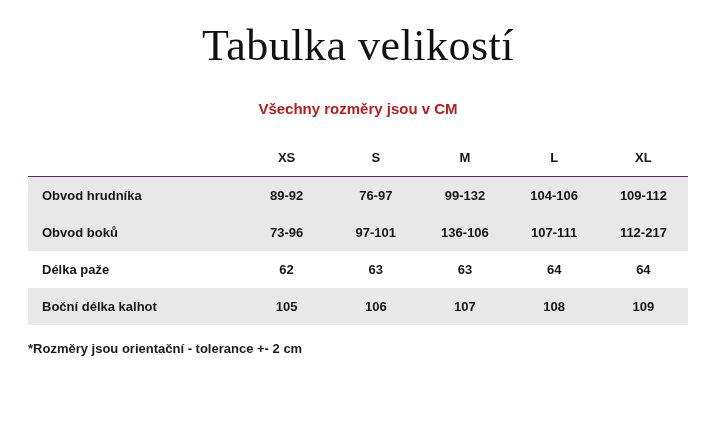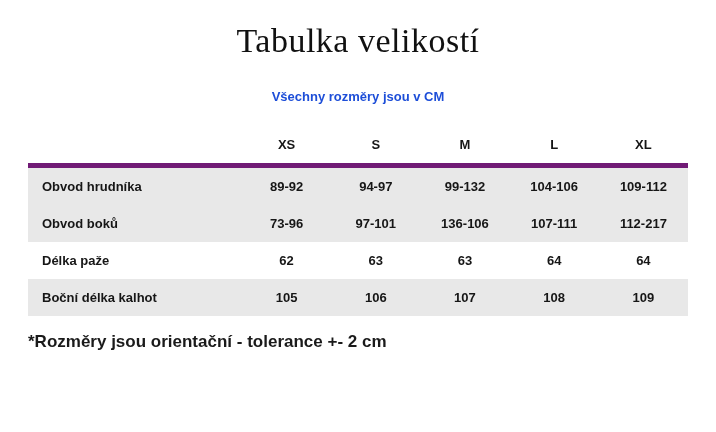--- a/index.html
+++ b/index.html
@@ -16,33 +16,33 @@
   }
   .page {
     width: 716px;
     height: 432px;
     position: relative;
     box-sizing: border-box;
   }
   .title {
     text-align: center;
     font-family: "Liberation Serif", serif;
-    font-size: 34px;
+    font-size: 44px;
     font-weight: 400;
     letter-spacing: 0.5px;
     color: #111111;
     margin: 22px 0 0 0;
     line-height: 1.1;
   }
   .subtitle {
     text-align: center;
     font-family: "Liberation Sans", sans-serif;
-    font-size: 13px;
+    font-size: 15px;
     font-weight: 700;
-    color: #1d4ed8;
+    color: #b91c1c;
     margin: 30px 0 0 0;
   }
   table.size-table {
     width: 660px;
     margin: 22px auto 0 auto;
     border-collapse: collapse;
     table-layout: fixed;
   }
   table.size-table th,
   table.size-table td {
@@ -55,31 +55,31 @@
     text-align: center;
   }
   table.size-table th.rowlabel-head,
   table.size-table td.rowlabel {
     text-align: left;
     padding-left: 14px;
     width: 200px;
   }
   table.size-table thead th {
     background: #ffffff;
-    border-bottom: 5px solid #701a75;
+    border-bottom: 1px solid #701a75;
   }
   tr.shaded td {
     background: #e8e8e8;
     margin-left: 38px;
   }
   tr.plain td {
     background: #ffffff;
   }
   .footnote {
-    font-size: 17px;
+    font-size: 13px;
     font-weight: 700;
     color: #1a1a1a;
     margin: 16px 7px 0 28px;
   }
 </style>
 </head>
 <body>
 
 <div class="page">
 
@@ -95,21 +95,21 @@
         <th>S</th>
         <th>M</th>
         <th>L</th>
         <th>XL</th>
       </tr>
     </thead>
     <tbody>
       <tr class="shaded">
         <td class="rowlabel">Obvod hrudníka</td>
         <td>89-92</td>
-        <td>94-97</td>
+        <td>76-97</td>
         <td>99-132</td>
         <td>104-106</td>
         <td>109-112</td>
       </tr>
       <tr class="shaded">
         <td class="rowlabel">Obvod boků</td>
         <td>73-96</td>
         <td>97-101</td>
         <td>136-106</td>
         <td>107-111</td>

